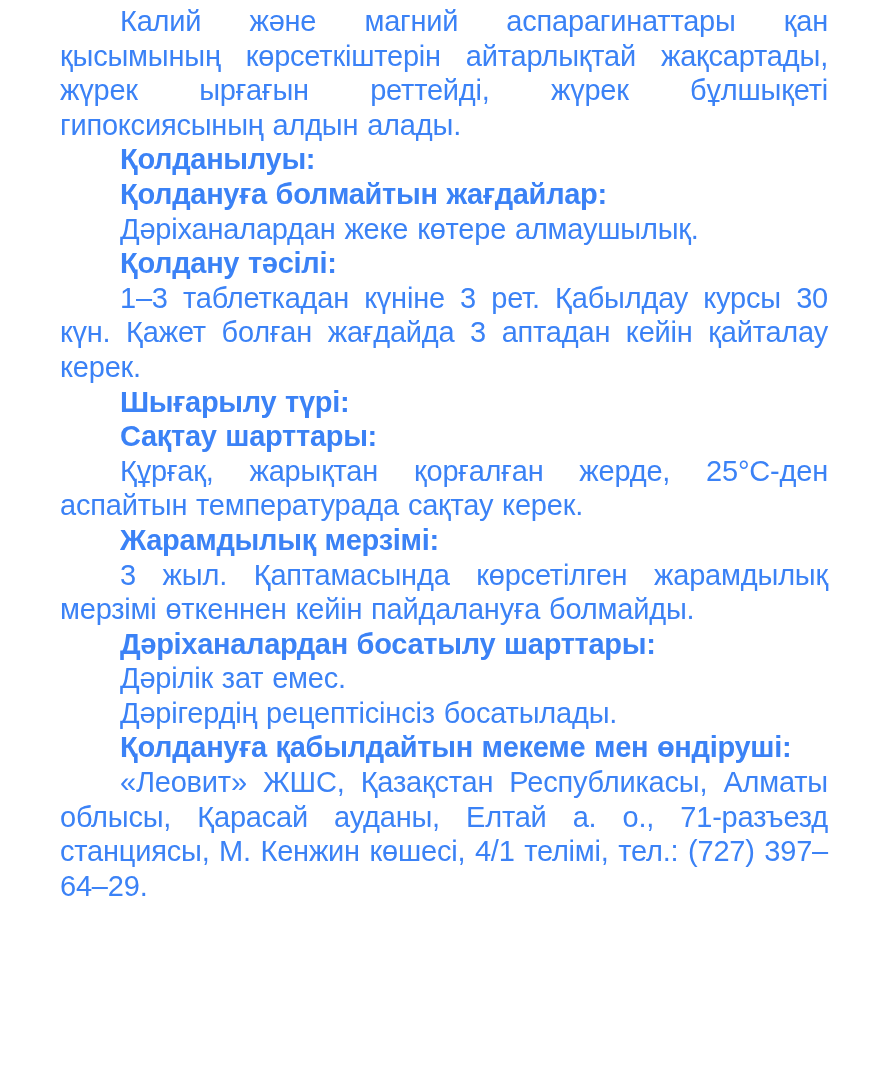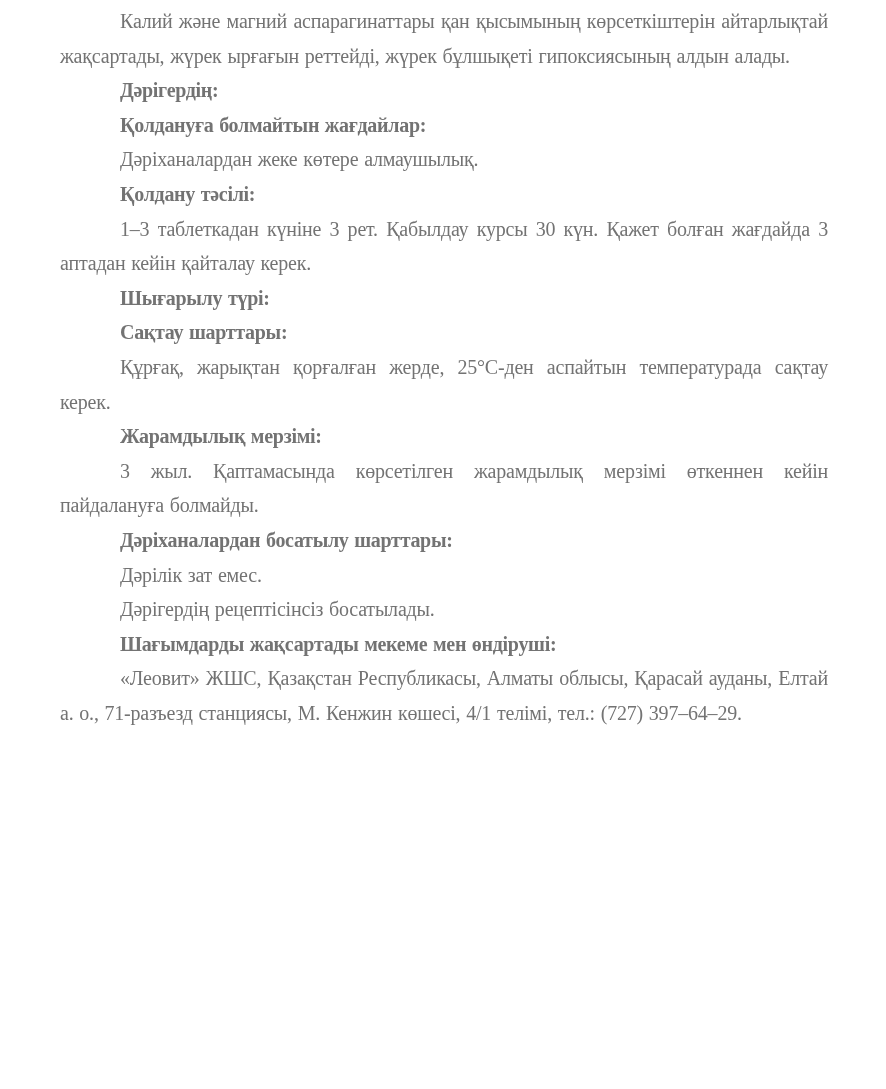--- a/index.html
+++ b/index.html
@@ -11,23 +11,23 @@
     width: 886px;
     height: 1089px;
     overflow: hidden;
     position: relative;
   }
   .page {
     position: absolute;
     left: 60px;
     top: 0px;
     width: 768px;
-    font-family: Liberation Serif, serif;
-    color: #737373;
-    font-size: 20px;
+    font-family: Liberation Sans, sans-serif;
+    color: #3b82f6;
+    font-size: 29px;
     line-height: 34.6px;
   }
   .topcut {
     height: 4px;
     overflow: hidden;
   }
   p {
     margin: 0;
     text-align: justify;
     text-align-last: left;
@@ -46,35 +46,35 @@
   }
 </style>
 </head>
 <body>
 
 <div class="page">
   <div class="topcut"></div>
 
   <p class="ind">Калий және магний аспарагинаттары қан қысымының көрсеткіштерін айтарлықтай жақсартады, жүрек ырғағын реттейді, жүрек бұлшықеті гипоксиясының алдын алады.</p>
 
-  <p class="heading">Дәрігердің:</p>
+  <p class="heading">Қолданылуы:</p>
 
   <p class="heading">Қолдануға болмайтын жағдайлар:</p>
   <p class="ind">Дәріханалардан жеке көтере алмаушылық.</p>
 
   <p class="heading">Қолдану тәсілі:</p>
   <p class="ind">1–3 таблеткадан күніне 3 рет. Қабылдау курсы 30 күн. Қажет болған жағдайда 3 аптадан кейін қайталау керек.</p>
 
   <p class="heading">Шығарылу түрі:</p>
 
   <p class="heading">Сақтау шарттары:</p>
   <p class="ind">Құрғақ, жарықтан қорғалған жерде, 25°С-ден аспайтын температурада сақтау керек.</p>
 
   <p class="heading">Жарамдылық мерзімі:</p>
   <p class="ind">3 жыл. Қаптамасында көрсетілген жарамдылық мерзімі өткеннен кейін пайдалануға болмайды.</p>
 
   <p class="heading">Дәріханалардан босатылу шарттары:</p>
   <p class="ind">Дәрілік зат емес.</p>
   <p class="ind">Дәрігердің рецептісінсіз босатылады.</p>
 
-  <p class="heading long">Шағымдарды жақсартады мекеме мен өндіруші:</p>
+  <p class="heading long">Қолдануға қабылдайтын мекеме мен өндіруші:</p>
   <p class="ind">«Леовит» ЖШС,  Қазақстан  Республикасы, Алматы облысы, Қарасай ауданы, Елтай а. о., 71-разъезд станциясы, М. Кенжин көшесі, 4/1 телімі, тел.: (727) 397–64–29.</p>
 </div>
 
 </body></html>

